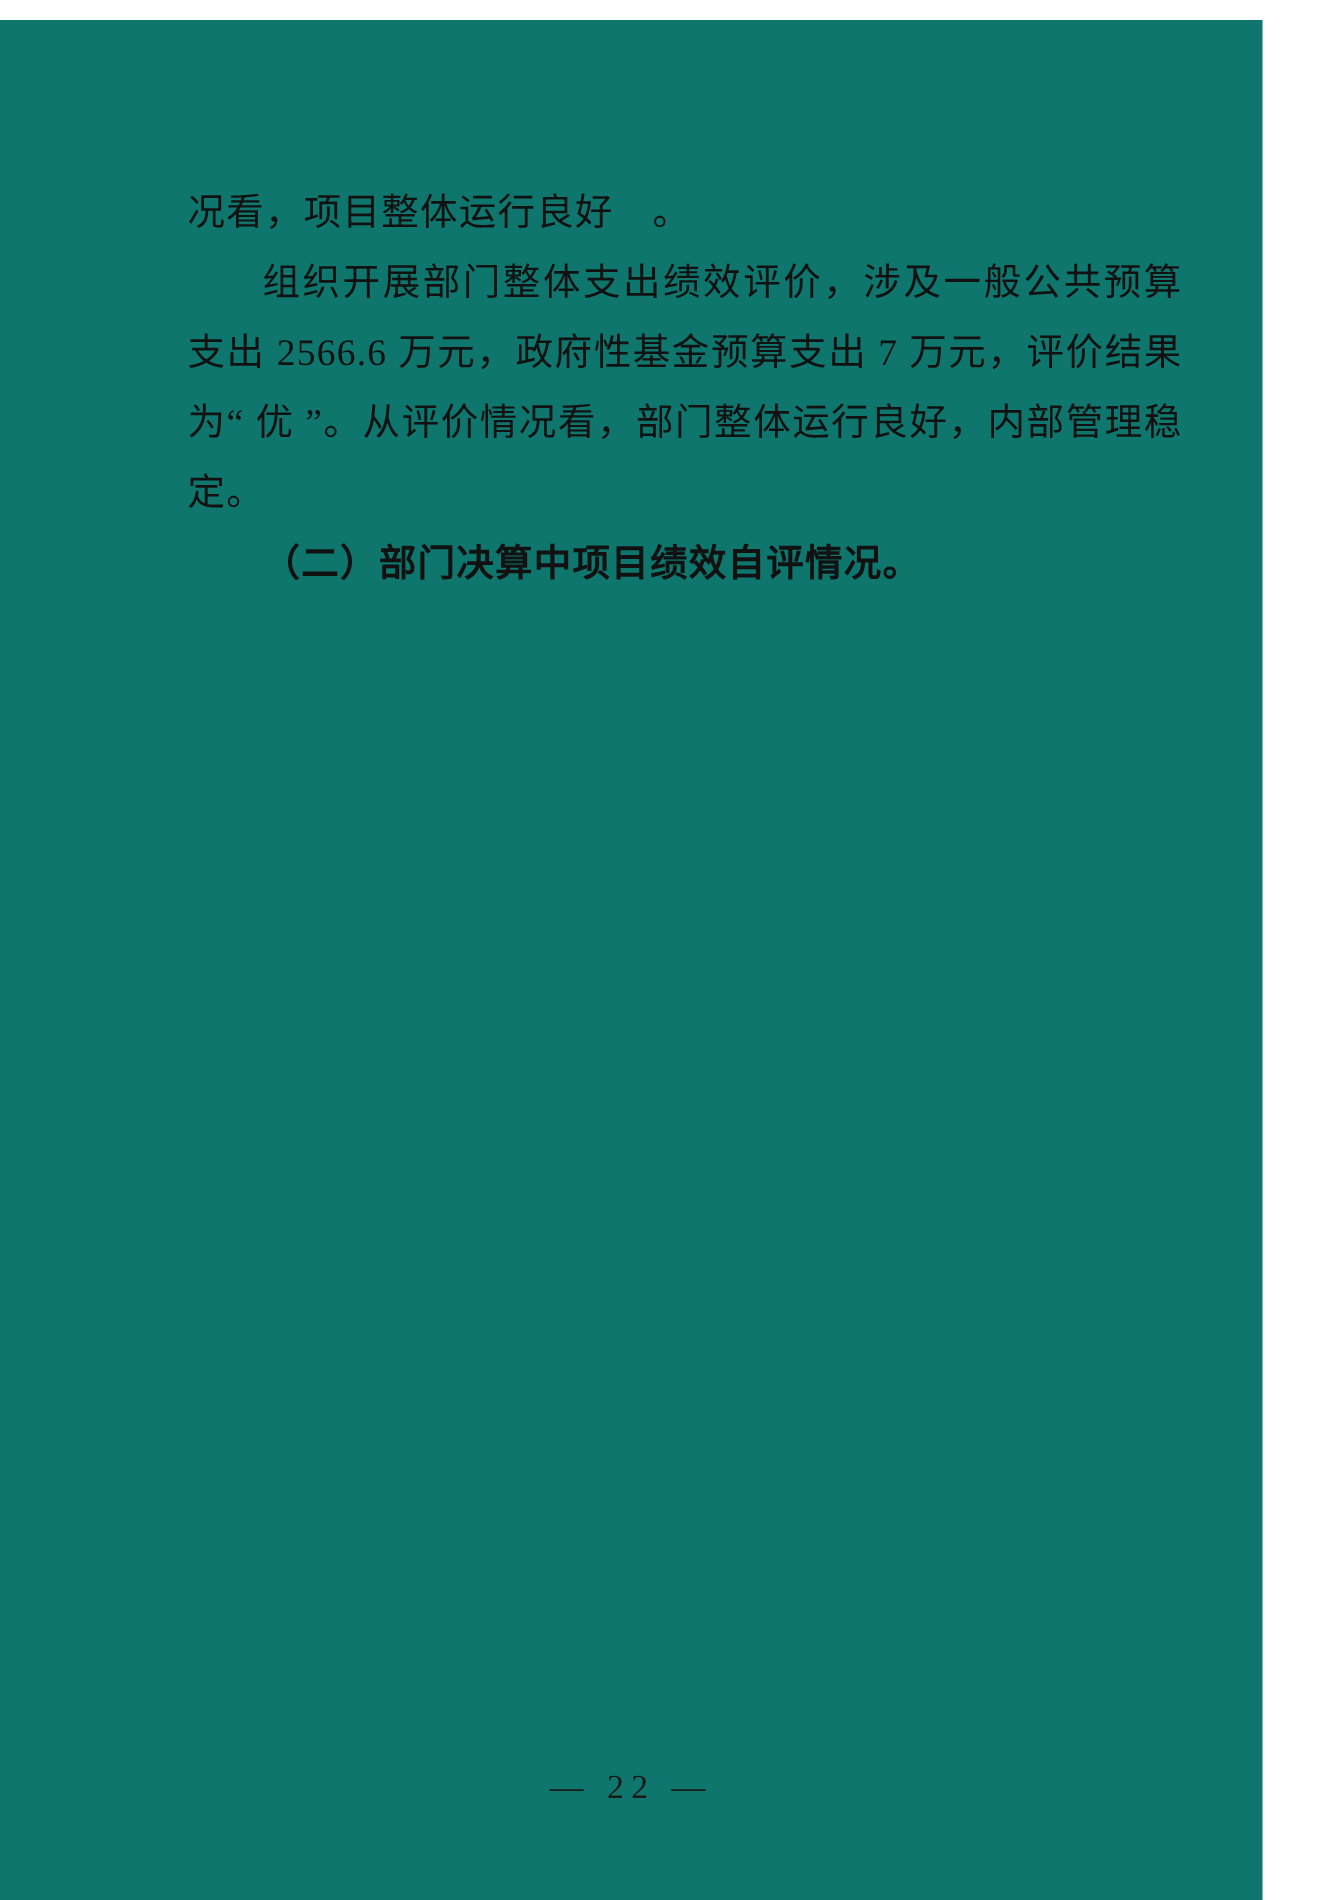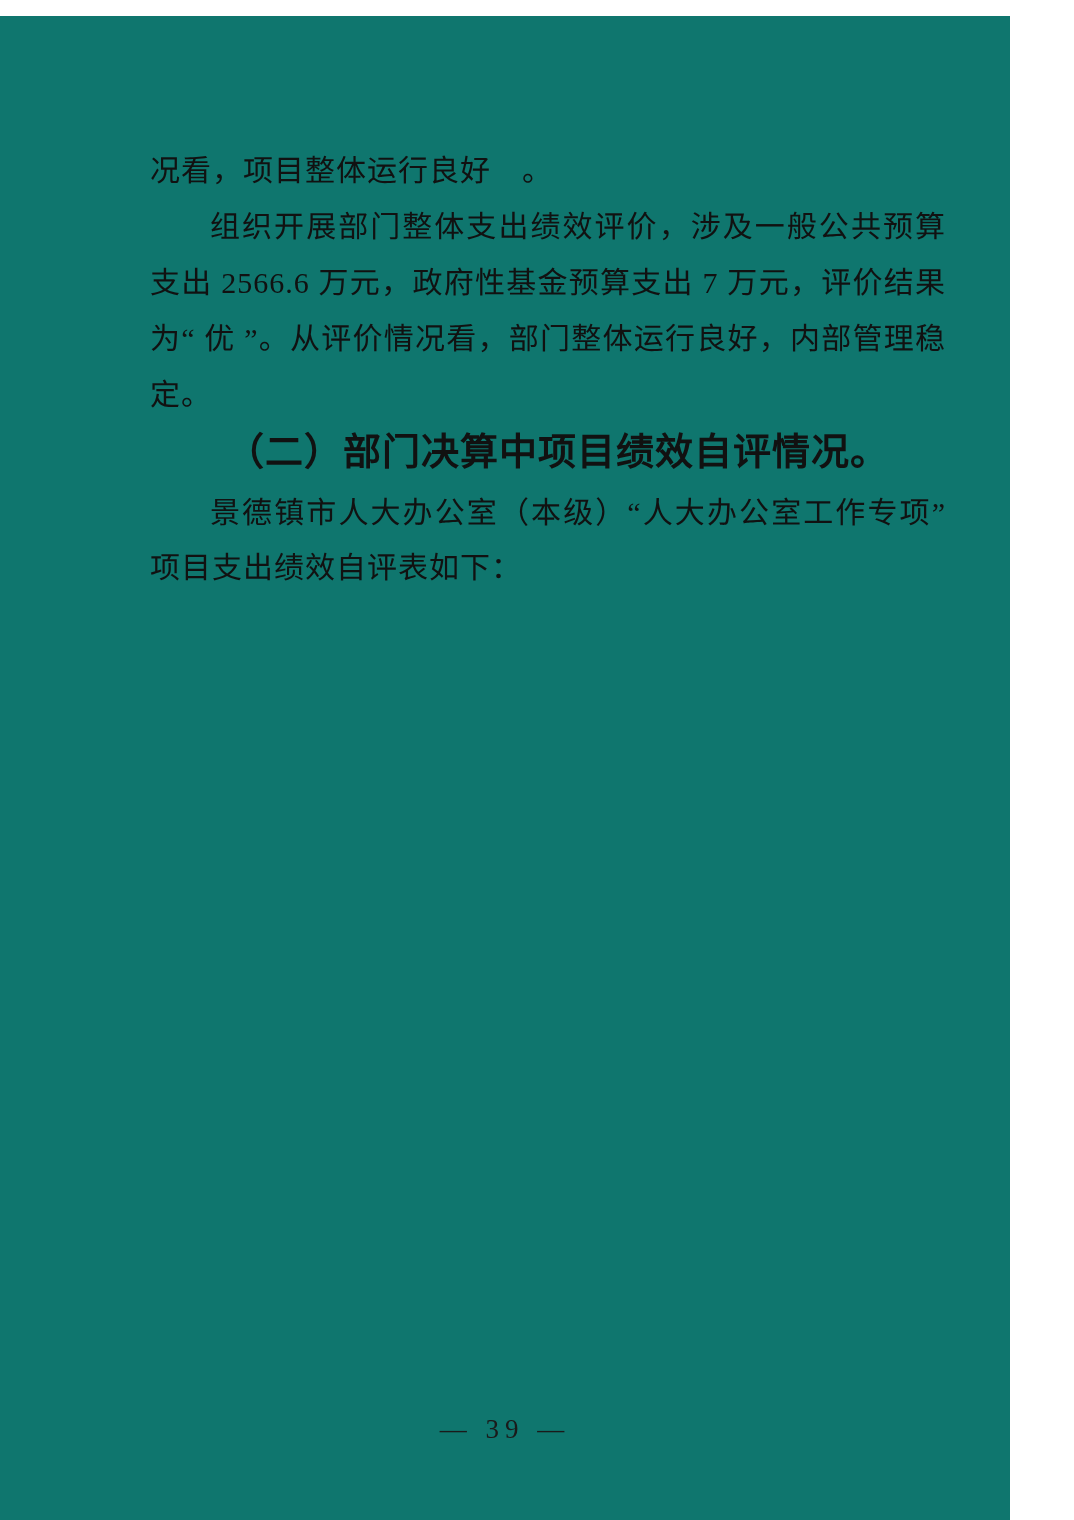--- a/index.html
+++ b/index.html
@@ -34,21 +34,21 @@
   }
   .no-indent {
     text-align: left;
   }
   .indent {
     text-indent: 2em;
   }
   
   .heading {
     margin: 0;
-    font-size: 38px;
+    font-size: 30px;
     line-height: 58px;
     font-weight: bold;
     text-indent: 2em;
     letter-spacing: 1px;
     text-align: left;
   }
   
   .block-b {
     margin: 4px 0 0 -12px;
     width: 808px;
@@ -79,18 +79,17 @@
   }
 </style>
 </head>
 <body>
 
 <div class="page">
   <main class="content">
     <p class="block-a no-indent">况看，项目整体运行良好　。</p>
     <p class="block-a indent">组织开展部门整体支出绩效评价，涉及一般公共预算支出 2566.6 万元，政府性基金预算支出 7 万元，评价结果为“ 优 ”。从评价情况看，部门整体运行良好，内部管理稳定。</p>
     <h2 class="heading">（二）部门决算中项目绩效自评情况。</h2>
-    <p class="block-c indent">景德镇市人大办公室（本级）“人大办公室工作专项”项目支出绩效自评表如下：</p>
   </main>
   <footer class="footer">
-    <span>— 39 —</span>
+    <span>— 22 —</span>
   </footer>
 </div>
 
 </body></html>

